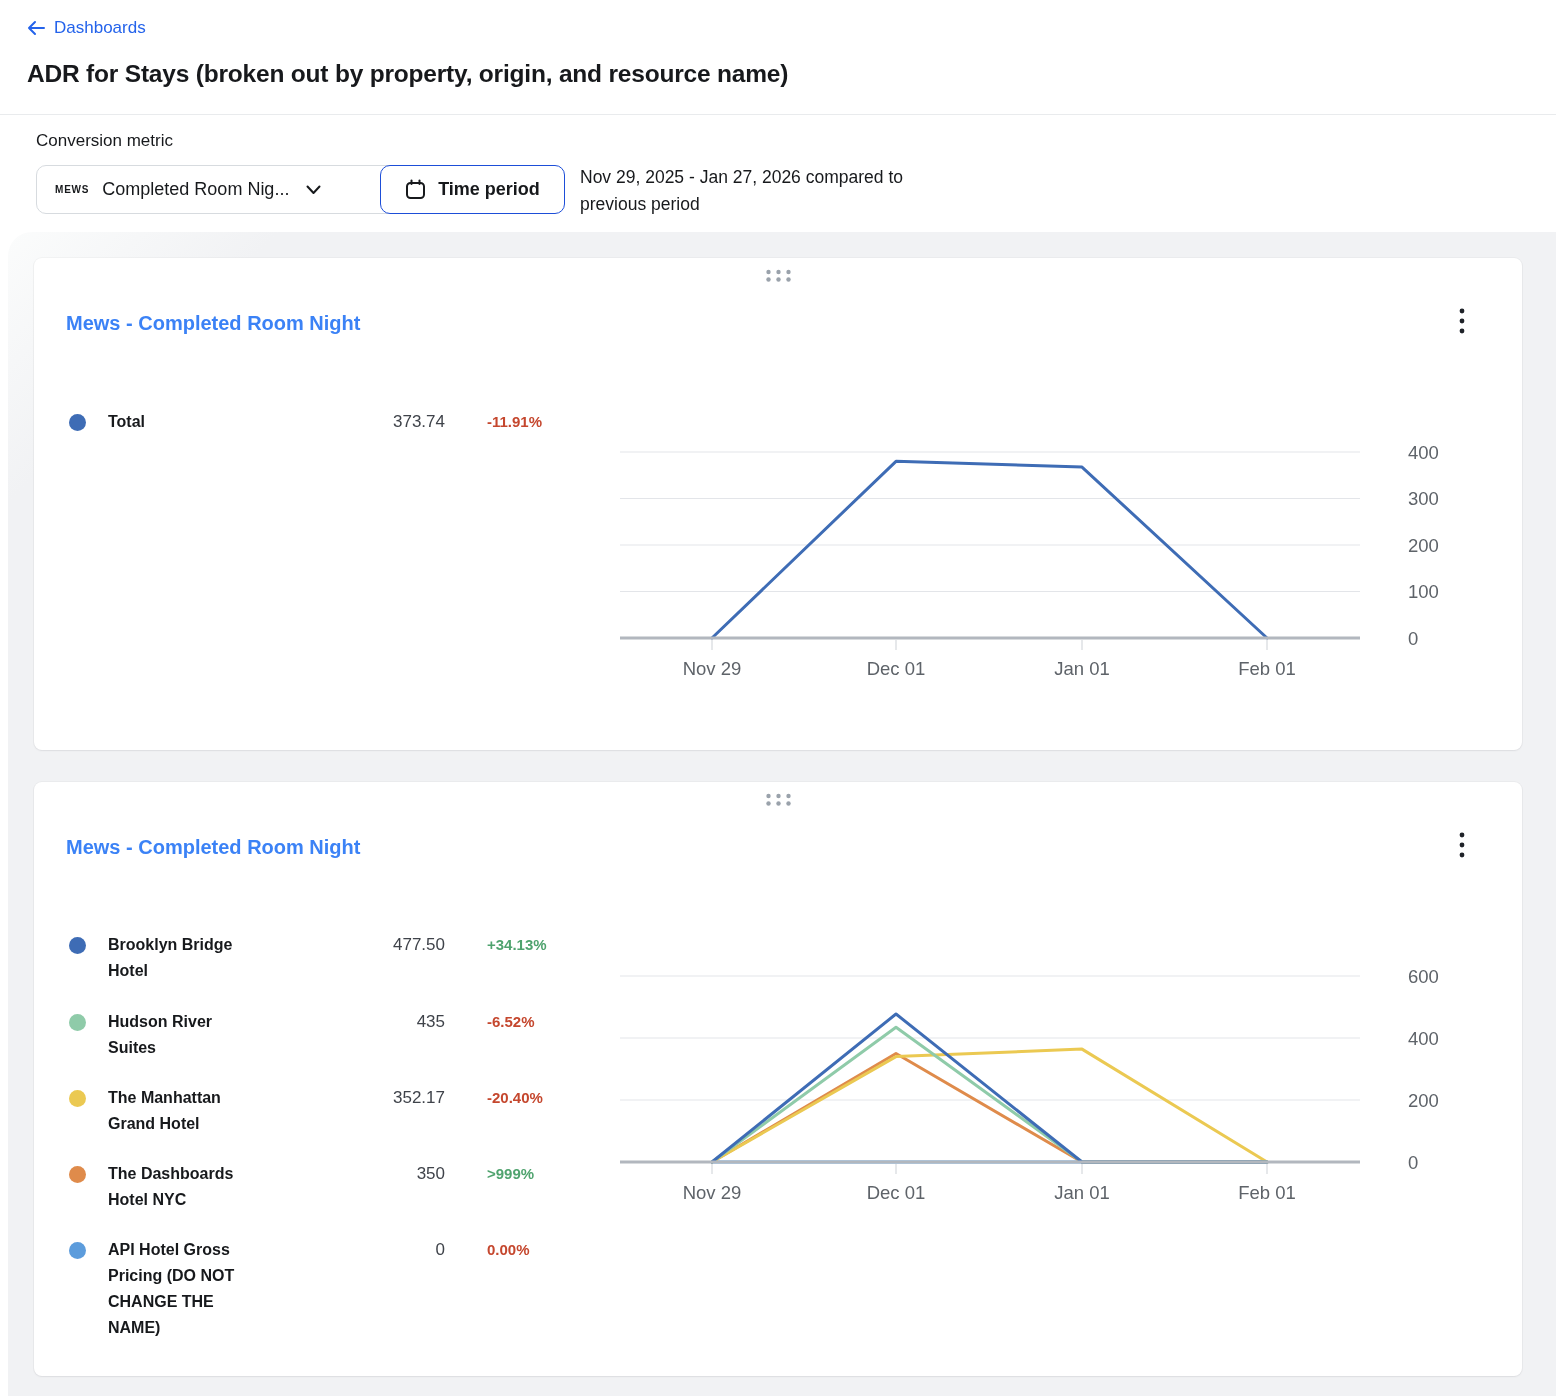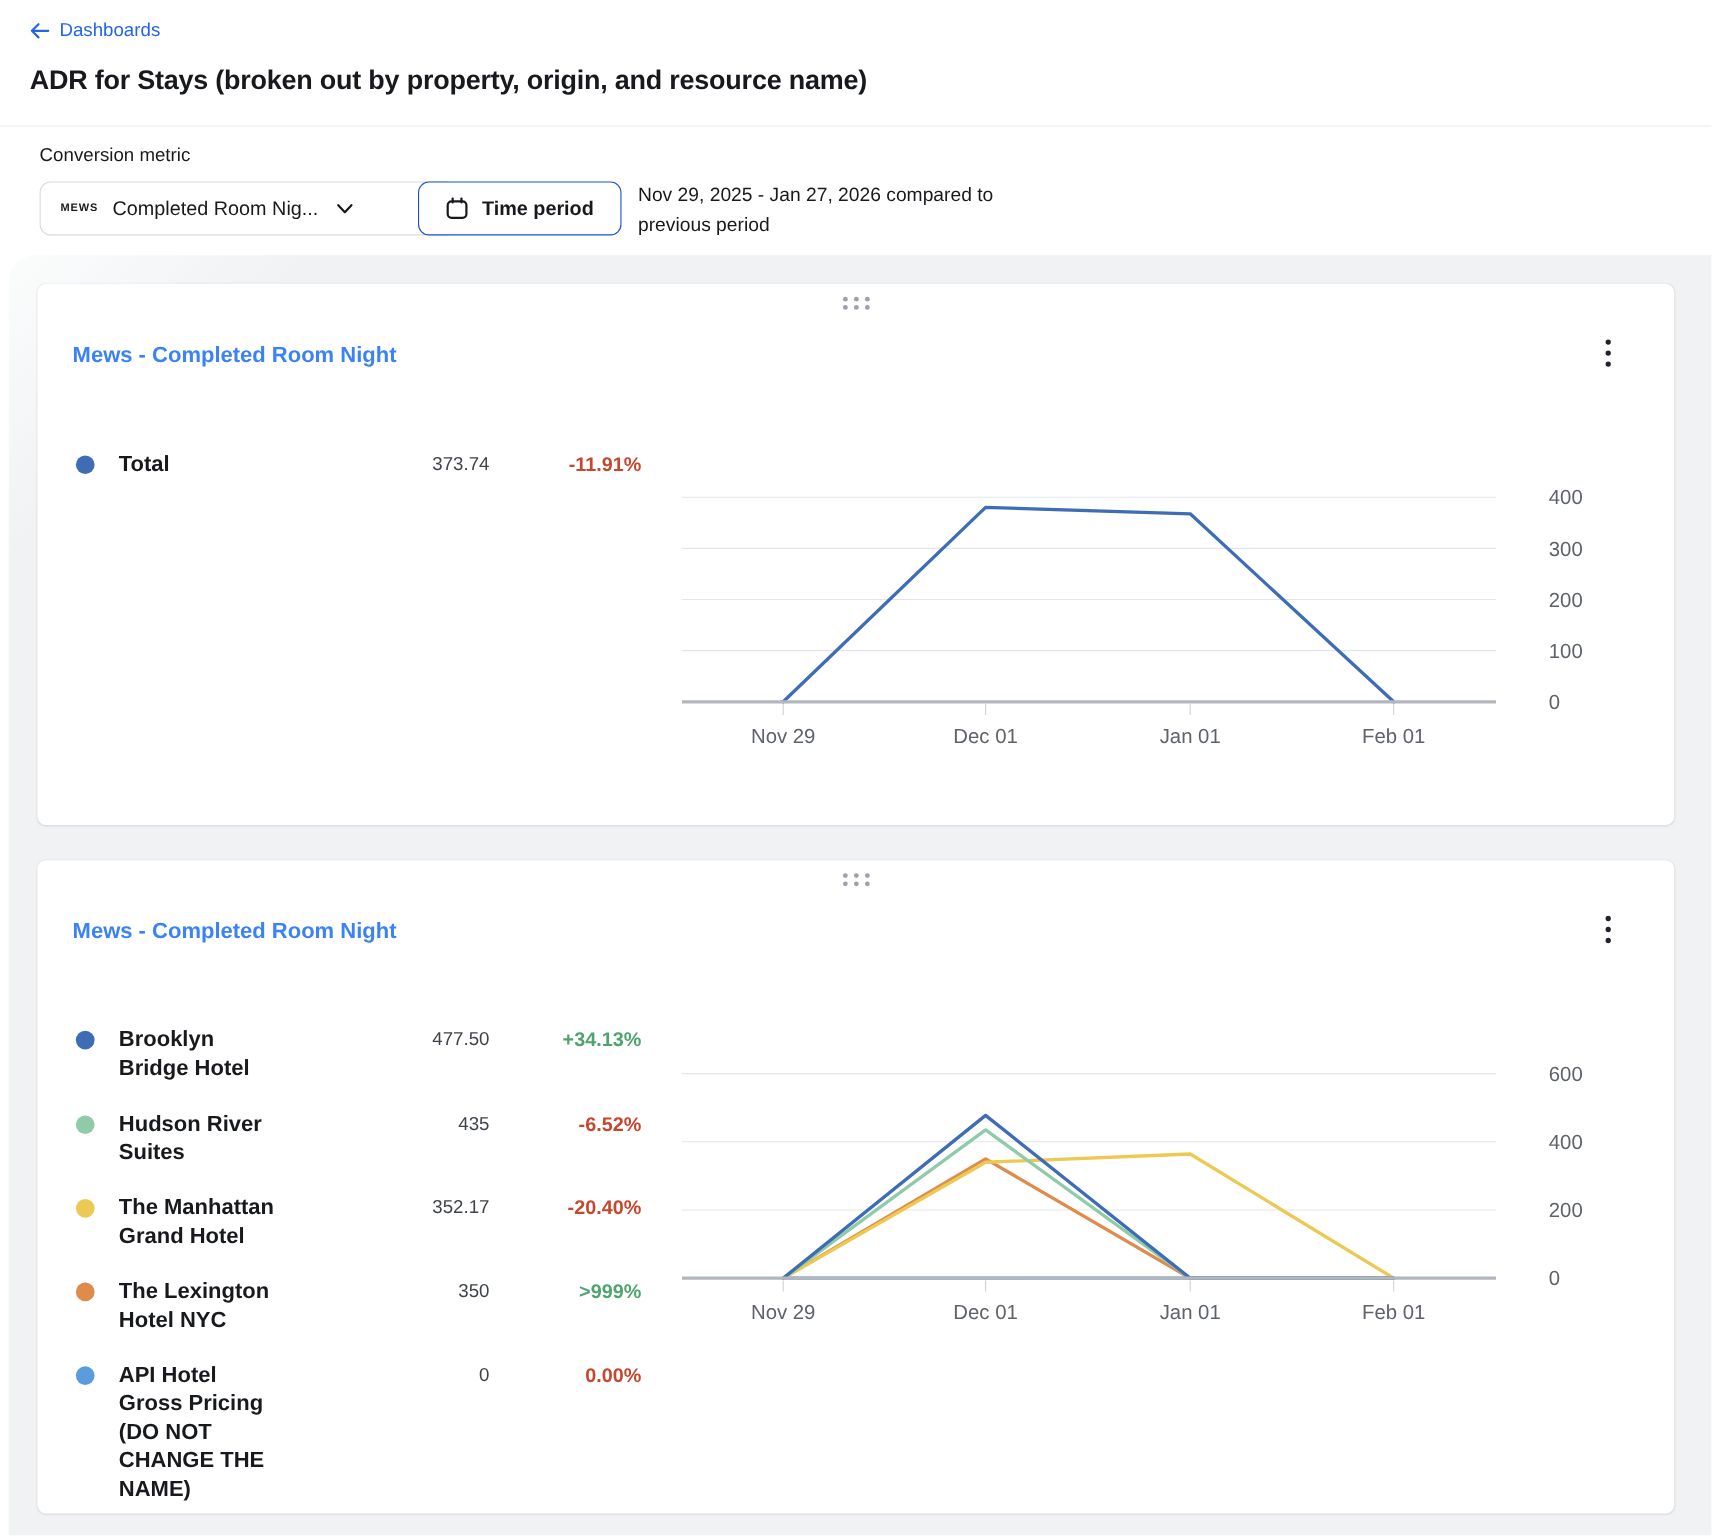--- a/index.html
+++ b/index.html
@@ -39,26 +39,26 @@
   .card-1 { top:550px; height:594px; }
   .drag-handle { position:absolute; left:731px; top:9px; width:27px; height:17px; cursor:grab;
     display:flex; align-items:center; justify-content:center; }
   .kebab-btn { position:absolute; right:44px; top:46px; width:32px; height:34px; background:none;
     border:none; cursor:pointer; display:flex; align-items:center; justify-content:center; }
   .card-title { position:absolute; left:32px; top:54px; font-size:20px; font-weight:700; color:#3b82f6; }
 
   
   .legend-row { position:absolute; left:34px; width:520px; cursor:pointer; }
   .legend-dot { position:absolute; left:1px; top:5px; width:17px; height:17px; border-radius:50%; }
-  .legend-label { position:absolute; left:40px; top:0; width:142px; font-size:20px; font-weight:600;
+  .legend-label { position:absolute; left:40px; top:0; width:142px; font-size:16px; font-weight:600;
     line-height:26px; color:#17191C; }
   .legend-value { position:absolute; left:240px; top:0; width:137px; text-align:right;
     font-size:17px; line-height:26px; color:var(--muted_value,#3F434A); }
-  .legend-change { position:absolute; left:419px; top:0; width:96px; text-align:right;
-    font-size:18px; font-weight:700; line-height:26px; }
+  .legend-change { position:absolute; left:419px; top:0; width:96px; 
+    font-size:15px; font-weight:700; line-height:26px; }
 
   
   .chart { position:absolute; left:0; top:0; }
   .gridline { stroke:var(--grid,#E3E5E9); stroke-width:1; }
   .axisline { stroke:var(--axis,#B2B7BE); stroke-width:3; }
   .tickline { stroke:var(--tick,#CDD1D6); stroke-width:1; }
   .ylabel { font-size:18.5px; fill:var(--axis_label,#5E6369); }
   .xlabel { font-size:18.5px; fill:var(--axis_label,#5E6369); }
 </style>
 </head>
@@ -190,21 +190,21 @@
         <span class="legend-change" style="color: rgb(197, 71, 46);">-6.52%</span>
       </div>
       <div class="legend-row" style="top:303px">
         <span class="legend-dot" style="background: rgb(235, 201, 82);"></span>
         <span class="legend-label">The Manhattan Grand Hotel</span>
         <span class="legend-value">352.17</span>
         <span class="legend-change" style="color: rgb(197, 71, 46);">-20.40%</span>
       </div>
       <div class="legend-row" style="top:379px">
         <span class="legend-dot" style="background: rgb(223, 139, 75);"></span>
-        <span class="legend-label">The Lexington Hotel NYC</span>
+        <span class="legend-label">The Dashboards Hotel NYC</span>
         <span class="legend-value">350</span>
         <span class="legend-change" style="color: rgb(79, 163, 110);">&gt;999%</span>
       </div>
       <div class="legend-row" style="top:455px">
         <span class="legend-dot" style="background: rgb(92, 156, 220);"></span>
         <span class="legend-label">API Hotel Gross Pricing (DO NOT CHANGE THE NAME)</span>
         <span class="legend-value">0</span>
         <span class="legend-change" style="color: rgb(197, 71, 46);">0.00%</span>
       </div>
 

